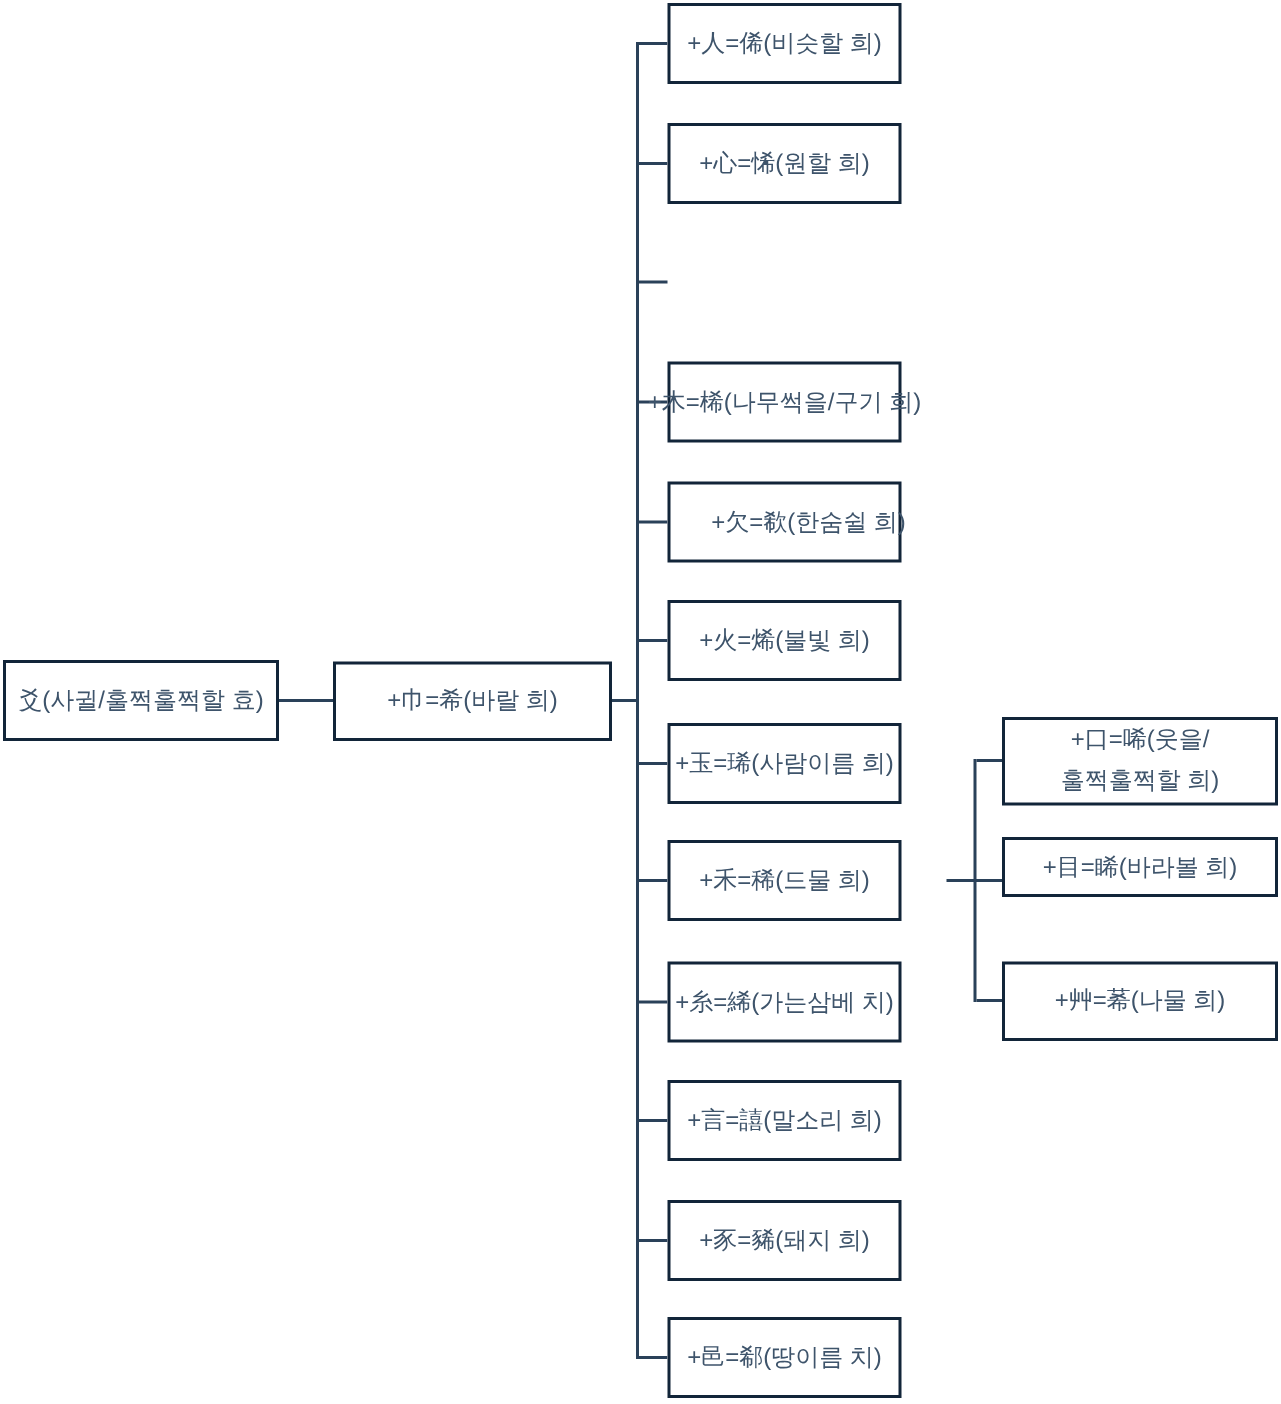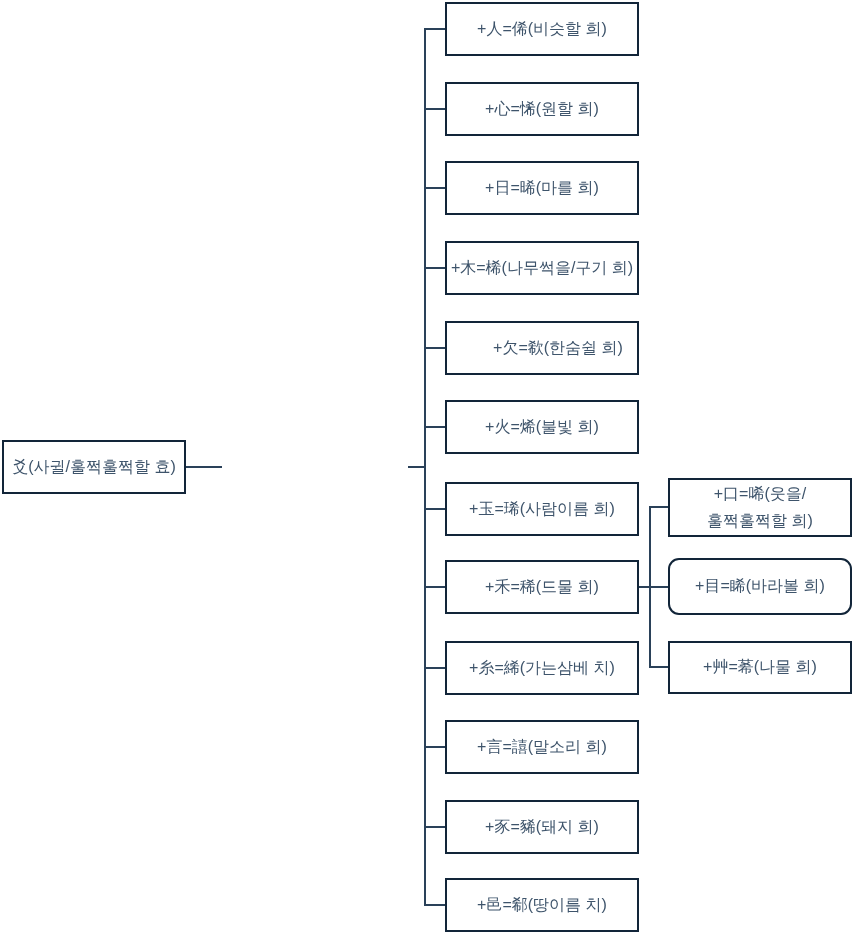--- a/index.html
+++ b/index.html
@@ -25,47 +25,47 @@
     white-space: nowrap;
     text-align: center;
     z-index: 2;
   }
   .box.wrap {
     white-space: normal;
     word-break: keep-all;
     line-height: 1.65;
     padding: 0 4px;
   }
-  .main { left: 445px; width: 194px; height: 54px; }
+  .main { left: 445px; width: 156px; height: 54px; }
   .sub  { left: 668px; width: 184px; }
   .ln { position: absolute; background: #2A4159; z-index: 1; }
 </style>
 </head>
 <body>
 
 <div class="canvas">
 
   <div class="box" style="left:2px; top:440px; width:184px; height:54px;">爻(사귈/훌쩍훌쩍할 효)</div>
 
+  <div class="box" style="left:222px; top:441px; width:186px; height:53px;">+巾=希(바랄 희)</div>
 
   <div class="box main" style="top:2px;">+人=俙(비슷할 희)</div>
   <div class="box main" style="top:82px;">+心=悕(원할 희)</div>
-  <div class="box main" style="top:161px;">+日=晞(마를 희)</div>
   <div class="box main" style="top:241px;">+木=桸(나무썩을/구기 희)</div>
   <div class="box main" style="top:321px;padding-left:32px;">+欠=欷(한숨쉴 희)</div>
   <div class="box main" style="top:400px;">+火=烯(불빛 희)</div>
   <div class="box main" style="top:482px;">+玉=琋(사람이름 희)</div>
   <div class="box main" style="top:560px;">+禾=稀(드물 희)</div>
   <div class="box main" style="top:720px;">+言=譆(말소리 희)</div>
   <div class="box main" style="top:641px;">+糸=絺(가는삼베 치)</div>
   <div class="box main" style="top:800px;">+豕=豨(돼지 희)</div>
   <div class="box main" style="top:878px;">+邑=郗(땅이름 치)</div>
 
   <div class="box sub wrap" style="top:478px; height:59px;">+口=唏(웃을/훌쩍훌쩍할 희)</div>
-  <div class="box sub" style="top:558px; height:57px;border-radius:11px;">+目=睎(바라볼 희)</div>
+  <div class="box sub" style="top:558px; height:40px;">+目=睎(바라볼 희)</div>
   <div class="box sub" style="top:641px; height:53px;">+艸=莃(나물 희)</div>
 
   <div class="ln" style="left:186px; top:466px; width:36px; height:2px;"></div>
   <div class="ln" style="left:408px; top:466px; width:17px; height:2px;"></div>
 
   <div class="ln" style="left:424px; top:28px; width:2px; height:878px;"></div>
 
   <div class="ln" style="left:425px; top:28px;  width:20px; height:2px;"></div>
   <div class="ln" style="left:425px; top:108px; width:20px; height:2px;"></div>
   <div class="ln" style="left:425px; top:187px; width:20px; height:2px;"></div>

